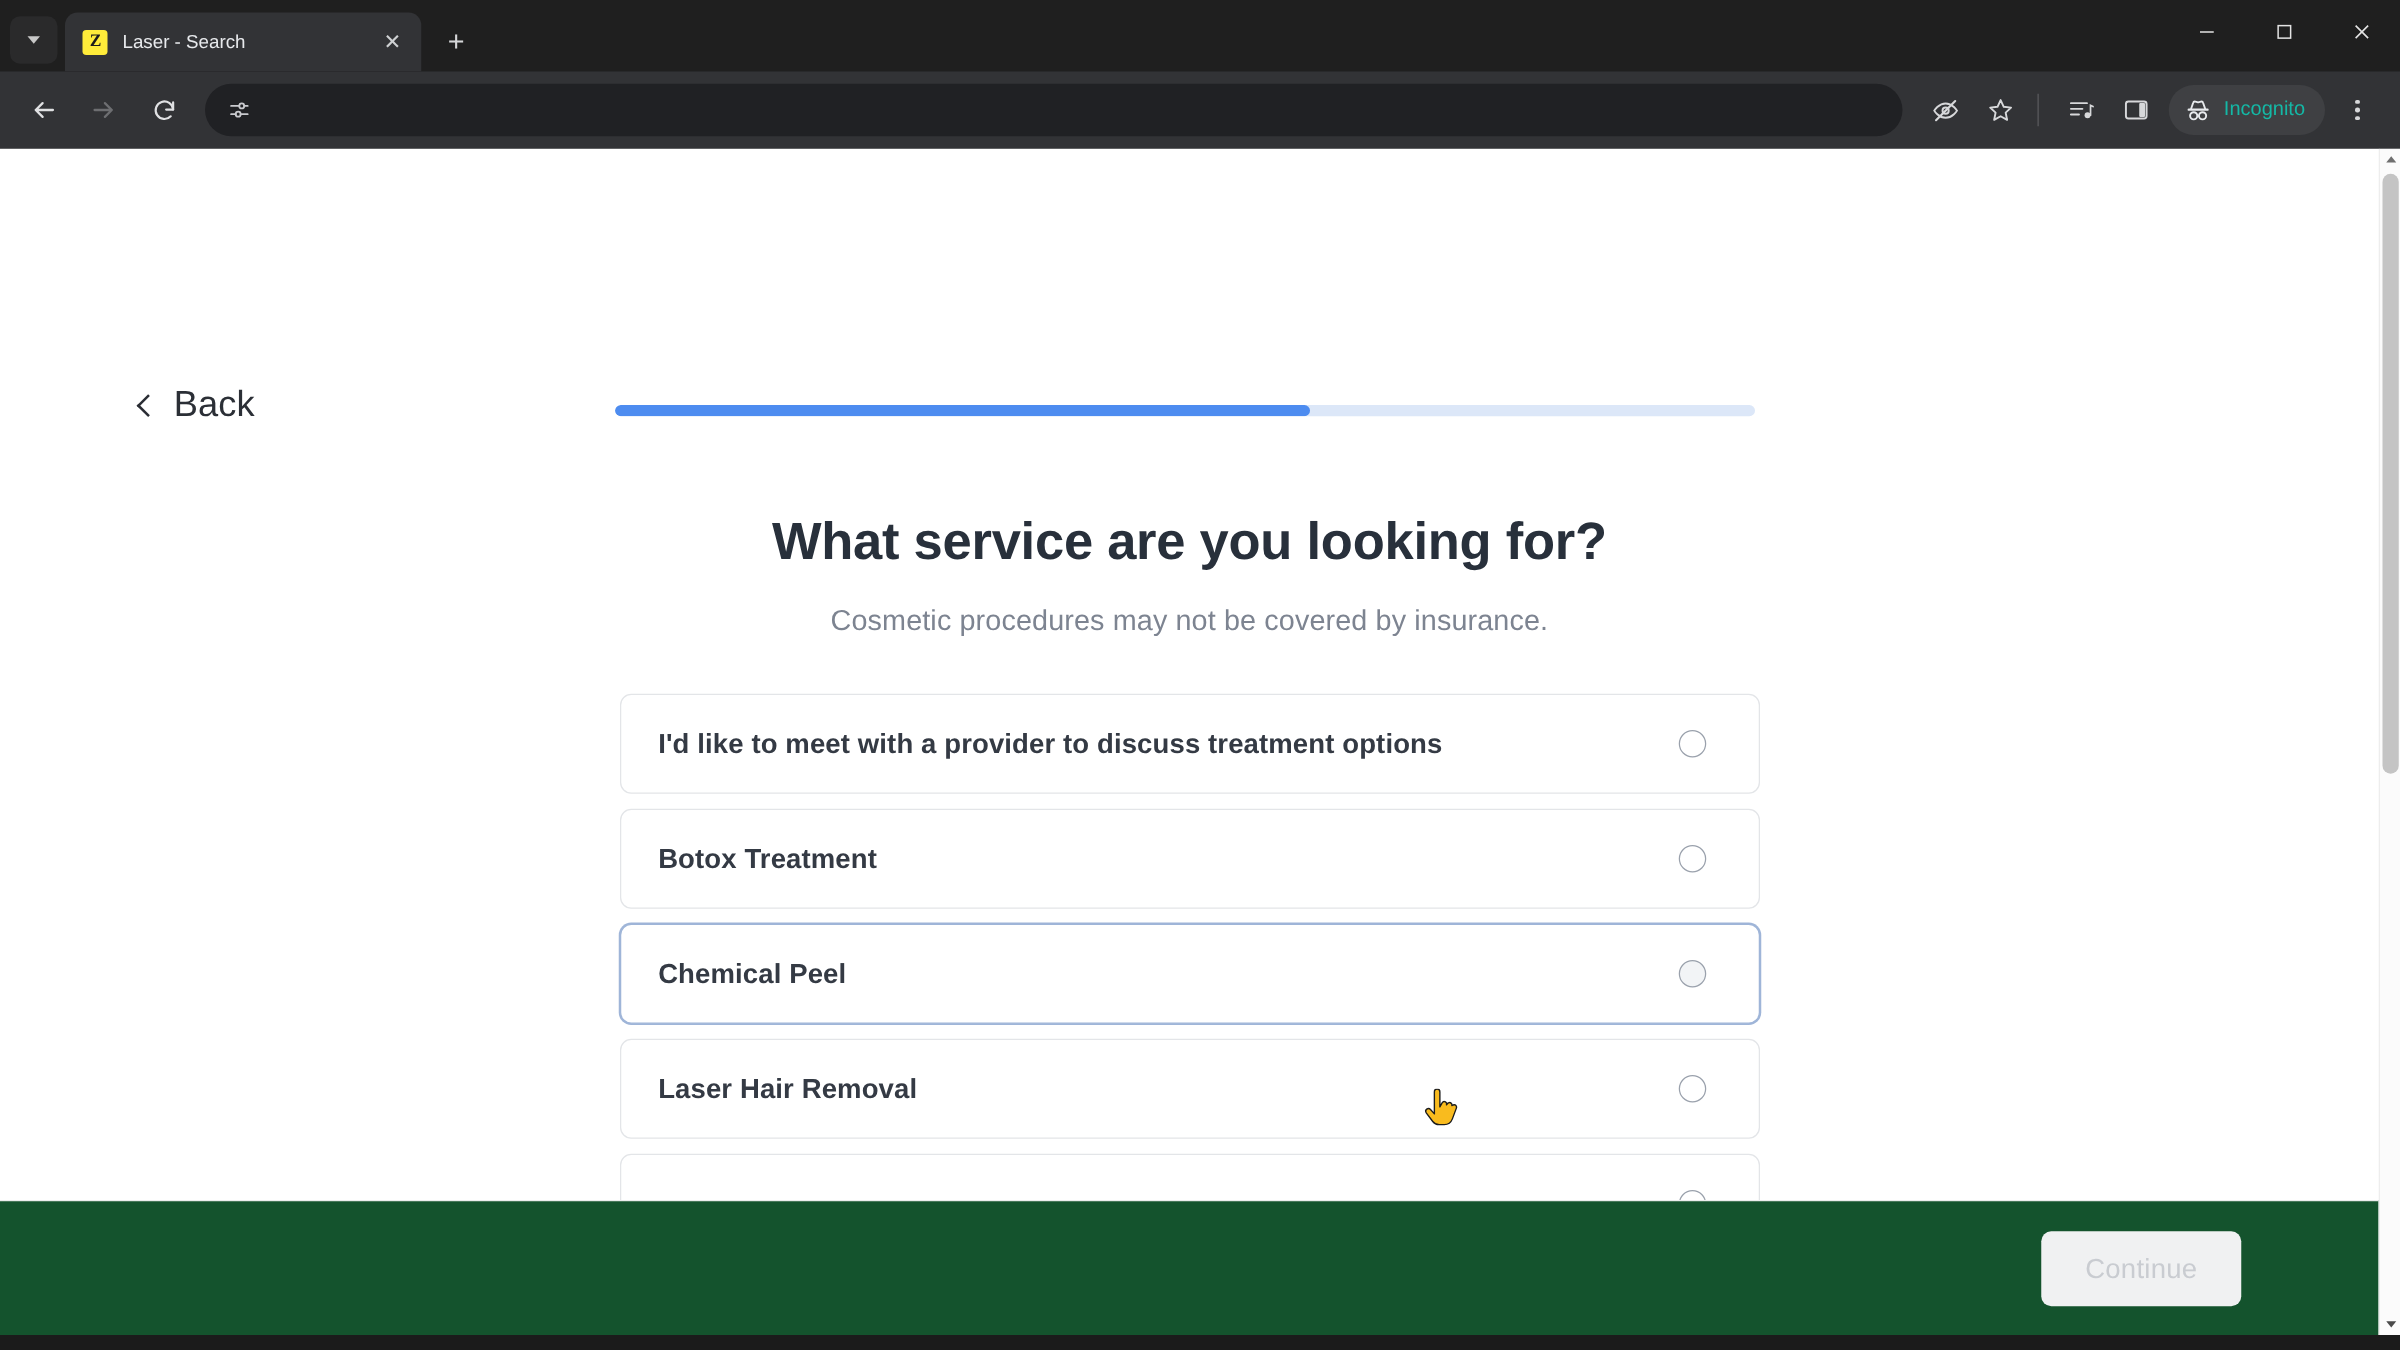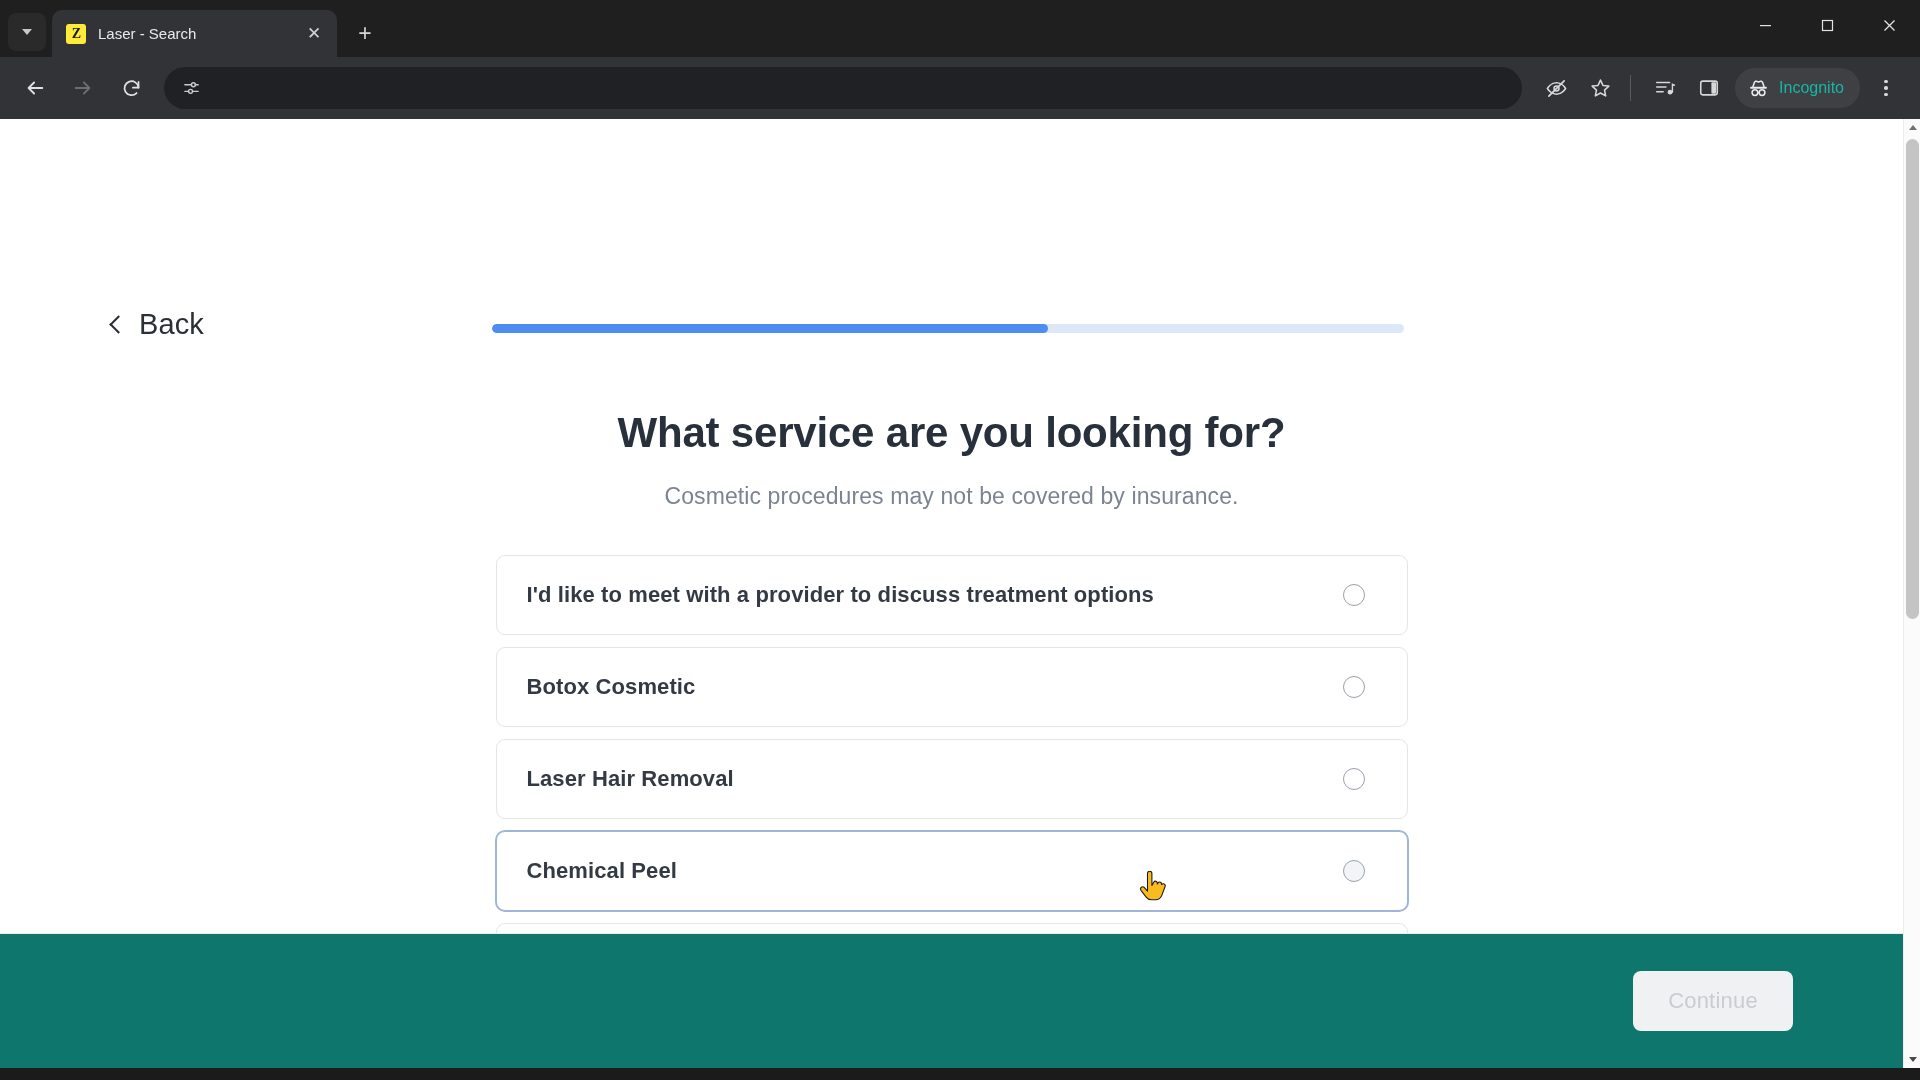--- a/index.html
+++ b/index.html
@@ -340,22 +340,22 @@
     border-radius: 50%;
     flex: none;
     background: #fff;
   }
   .option.focused .radio { border-color: #9aa1ac; background: #f2f4f6; }
 
   
   .footer-bar {
     position: absolute;
     left: 0; right: 0; bottom: 0;
-    height: 135px;
-    background: #0f766e;
+    height: 108px;
+    background: #14532d;
     border-top: 1px solid #ececec;
     display: flex;
     align-items: center;
     justify-content: flex-end;
     padding-right: 110px;
   }
   .continue-btn {
     width: 160px;
     height: 60px;
     border-radius: 8px;
@@ -557,32 +557,32 @@
       <div class="content">
         <h1 class="q-title">What service are you looking for?</h1>
         <p class="q-sub">Cosmetic procedures may not be covered by insurance.</p>
 
         <div class="options" id="options-list">
             <div class="option">
               <span class="option-label">I'd like to meet with a provider to discuss treatment options</span>
               <span class="radio"></span>
             </div>
             <div class="option">
-              <span class="option-label">Botox Cosmetic</span>
-              <span class="radio"></span>
-            </div>
-            <div class="option">
-              <span class="option-label">Laser Hair Removal</span>
+              <span class="option-label">Botox Treatment</span>
               <span class="radio"></span>
             </div>
             <div class="option focused">
               <span class="option-label">Chemical Peel</span>
               <span class="radio"></span>
             </div>
             <div class="option">
+              <span class="option-label">Laser Hair Removal</span>
+              <span class="radio"></span>
+            </div>
+            <div class="option">
               <span class="option-label"></span>
               <span class="radio"></span>
             </div>
           </div>
       </div>
 
       <div class="footer-bar">
         <button class="continue-btn" disabled="disabled">Continue</button>
       </div>
 

